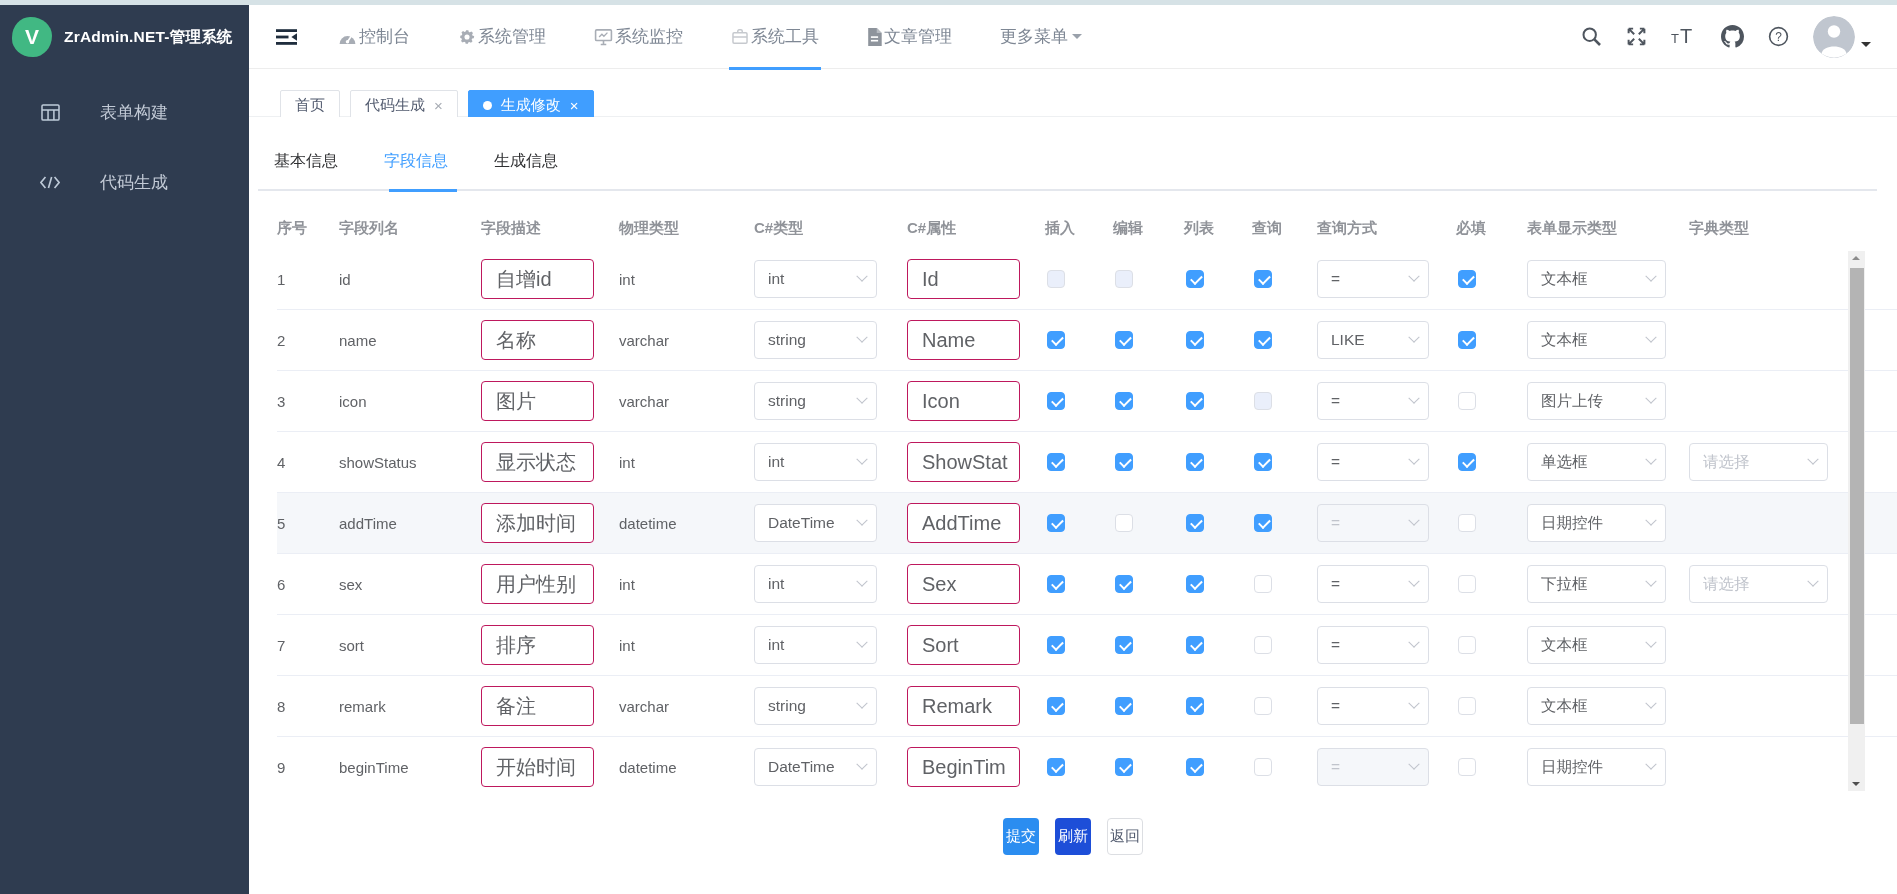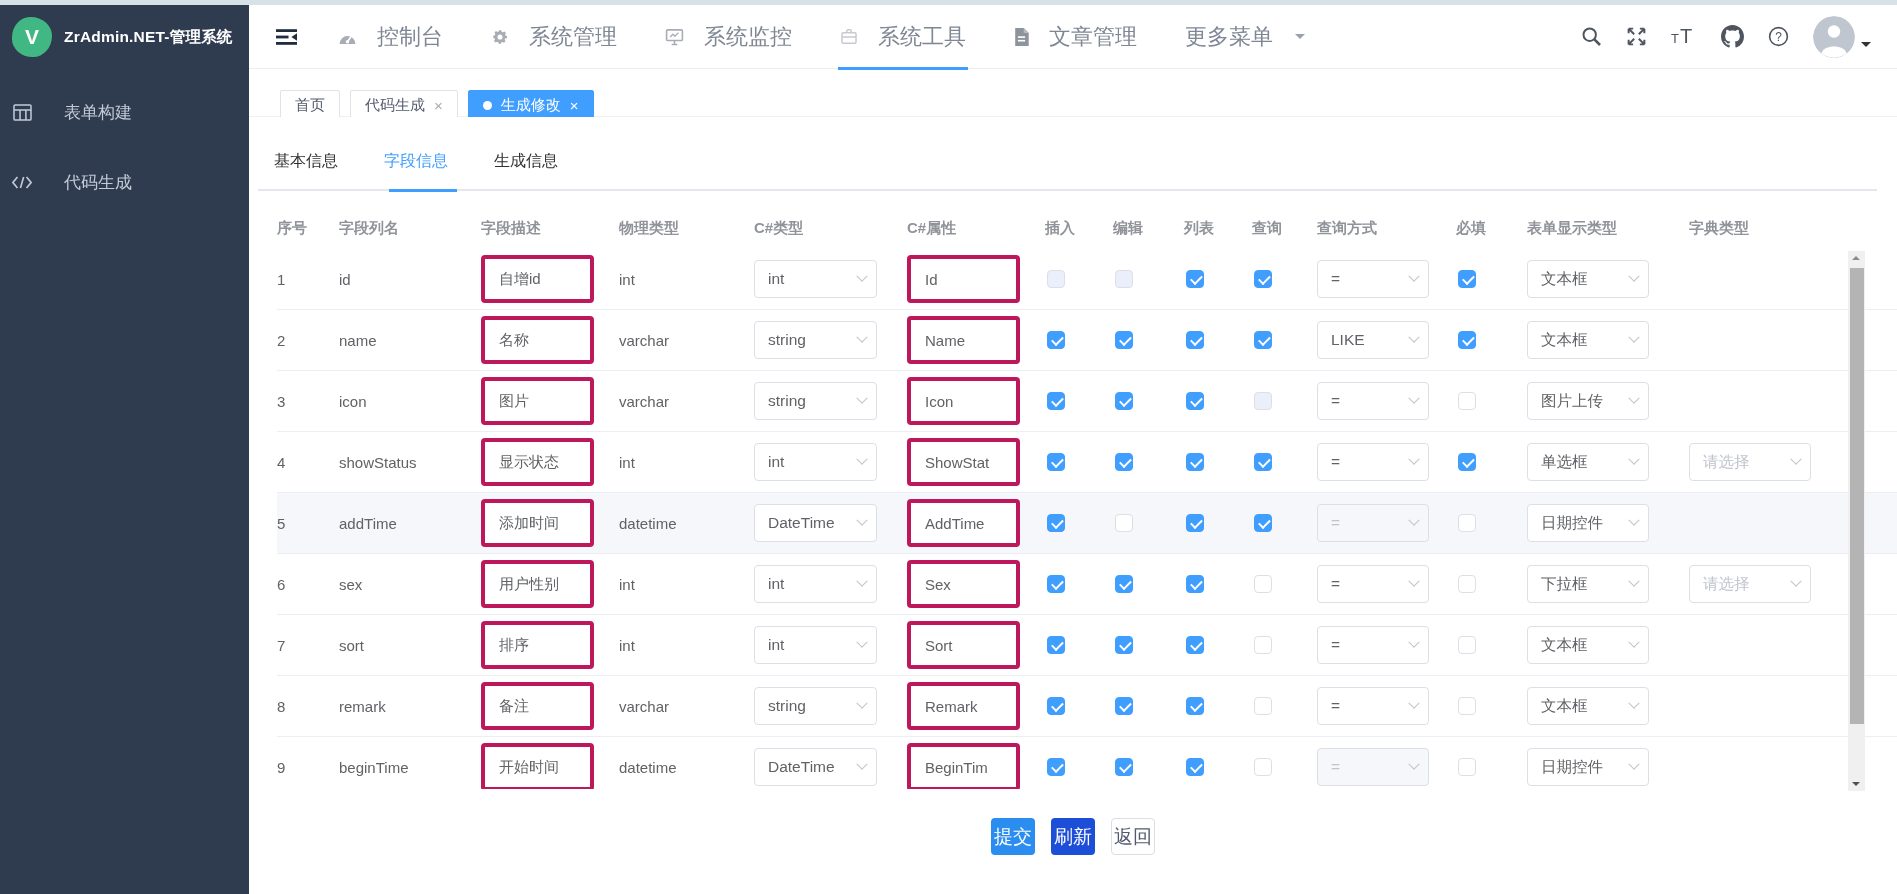--- a/index.html
+++ b/index.html
@@ -9,31 +9,31 @@
   .top-strip { height:5px; background:#d6e2e6; }
   .layout { display:flex; height:889px; }
 
   
   .sidebar { width:249px; background:#2f3c50; flex-shrink:0; display:flex; flex-direction:column; }
   .logo-row { height:64px; display:flex; align-items:center; padding-left:12px; gap:12px; }
   .logo-badge { width:40px; height:40px; background:#41b883; color:#fff; font-weight:bold; font-size:21px;
     display:flex; align-items:center; justify-content:center; border-radius:46% 54% 48% 52% / 52% 48% 54% 46%; }
   .logo-title { color:#fff; font-size:15.5px; font-weight:bold; letter-spacing:.2px; }
   .side-menu { padding-top:8px; }
-  .side-item { height:70px; display:flex; align-items:center; padding-left:12px; gap:32px;
+  .side-item { height:70px; display:flex; align-items:center; padding-left:40px; gap:40px;
     color:#c2cad6; font-size:17px; cursor:pointer; }
   .side-item .icon { display:flex; width:20px; justify-content:center; }
 
   
   .main { flex:1; display:flex; flex-direction:column; min-width:0; }
   .navbar { height:64px; background:#fff; display:flex; align-items:center; padding:0 26px;
     border-bottom:1px solid #ededed; }
   .hamburger { display:flex; align-items:center; cursor:pointer; margin-right:38px; }
   .nav-menus { display:flex; height:64px; }
-  .nav-item { display:flex; align-items:center; gap:20px; color:#7e8794; font-size:22px;
+  .nav-item { display:flex; align-items:center; gap:2px; color:#7e8794; font-size:17px;
     height:64px; padding:0 2px; margin-right:44px; position:relative; cursor:pointer; }
   .nav-item.active::after { content:""; position:absolute; left:0; right:0; bottom:-1px;
     height:3px; background:#409eff; }
   .nav-item .caret { border:5px solid transparent; border-top-color:#9aa1ab; margin-top:5px; margin-left:2px; }
   .nav-right { margin-left:auto; display:flex; align-items:center; gap:24px; }
   .nav-tool { display:flex; align-items:center; cursor:pointer; }
   .avatar-wrap { display:flex; align-items:flex-end; gap:6px; cursor:pointer; }
   .avatar { width:42px; height:42px; border-radius:50%; overflow:hidden; display:block; }
   .avatar-caret { border:5px solid transparent; border-top-color:#333; margin-bottom:6px; }
 
@@ -57,50 +57,50 @@
   .ctab-bar { position:absolute; top:0; height:3px; background:#409eff; left:131px; width:68px; }
 
   .ftable { margin-left:28px; margin-top:16px; }
   .trow { display:grid; align-items:center;
     grid-template-columns:62px 142px 138px 135px 153px 138px 68px 71px 68px 65px 139px 71px 162px 148px; }
   .thead { height:42px; color:#909399; font-size:15px; font-weight:bold; }
   .tbody { height:540px; overflow:hidden; }
   .drow { height:61px; border-bottom:1px solid #ebeef5; font-size:15px; color:#606266; background:#fff; }
   .drow.hl { background:#f5f7fa; }
 
-  .inp { height:48px; border:4px solid #be185d; border-radius:4px; background:#fff; color:#606266;
-    font-size:15px; display:flex; align-items:center; padding:0 14px; overflow:hidden; white-space:nowrap; }
+  .inp { height:40px; border:1px solid #be185d; border-radius:4px; background:#fff; color:#606266;
+    font-size:20px; display:flex; align-items:center; padding:0 14px; overflow:hidden; white-space:nowrap; }
   .inp.w113 { width:113px; }
   .sel { height:38px; border:1px solid #dcdfe6; border-radius:4px; background:#fff; color:#606266;
     font-size:15.5px; display:flex; align-items:center; justify-content:space-between;
     padding:0 10px 0 13px; cursor:pointer; }
   .sel .stext { overflow:hidden; white-space:nowrap; flex:1; }
   .sel .chev { width:8px; height:8px; border-right:1.6px solid #c0c4cc; border-bottom:1.6px solid #c0c4cc;
     transform:rotate(45deg) translate(-2px,-2px); flex-shrink:0; margin-left:4px; }
   .sel.disabled { background:#f5f7fa; color:#c0c4cc; cursor:not-allowed; }
   .sel.placeholder { color:#c0c4cc; }
-  .w123 { width:123px; } .w112 { width:112px; } .w139 { width:122px; }
+  .w123 { width:123px; } .w112 { width:112px; } .w139 { width:139px; }
 
   .cb { width:18px; height:18px; border:1px solid #dcdfe6; border-radius:4px; background:#fff;
     position:relative; cursor:pointer; margin-left:2px; }
   .cb.checked { background:#409eff; border-color:#409eff; }
   .cb.checked::after { content:""; position:absolute; left:5.5px; top:2.2px; width:4.5px; height:9px;
     border-right:2px solid #fff; border-bottom:2px solid #fff; transform:rotate(45deg); }
   .cb.disabled { background:#eaeffb; border-color:#dcdfe6; cursor:not-allowed; }
 
   
   .vscroll { position:absolute; right:32px; top:134px; width:17px; height:540px; background:#f0f0f0; }
   .vscroll .arrow-up, .vscroll .arrow-down { position:absolute; left:4px; width:0; height:0;
     border:4.5px solid transparent; }
   .vscroll .arrow-up { top:5px; border-bottom-color:#8b8b8b; border-top-width:0; }
   .vscroll .arrow-down { bottom:5px; border-top-color:#505050; border-bottom-width:0; }
   .vscroll .thumb { position:absolute; left:1.5px; width:14px; top:17px; height:456px; background:#b4b4b4; }
 
   .footer-actions { display:flex; justify-content:center; gap:16px; margin-top:29px; }
-  .btn { height:37px; padding:0 2px; border-radius:4px; font-size:19px; display:flex; align-items:center;
+  .btn { height:37px; padding:0 2px; border-radius:4px; font-size:15px; display:flex; align-items:center;
     cursor:pointer; border:1px solid transparent; }
   .btn.primary { background:#2b8df0; color:#fff; }
   .btn.success { background:#1d4ed8; color:#fff; }
   .btn.default { background:#fff; color:#515a6e; border-color:#dcdee2; }
 </style>
 </head>
 <body>
 
 <div class="top-strip"></div>
 <div class="layout">

